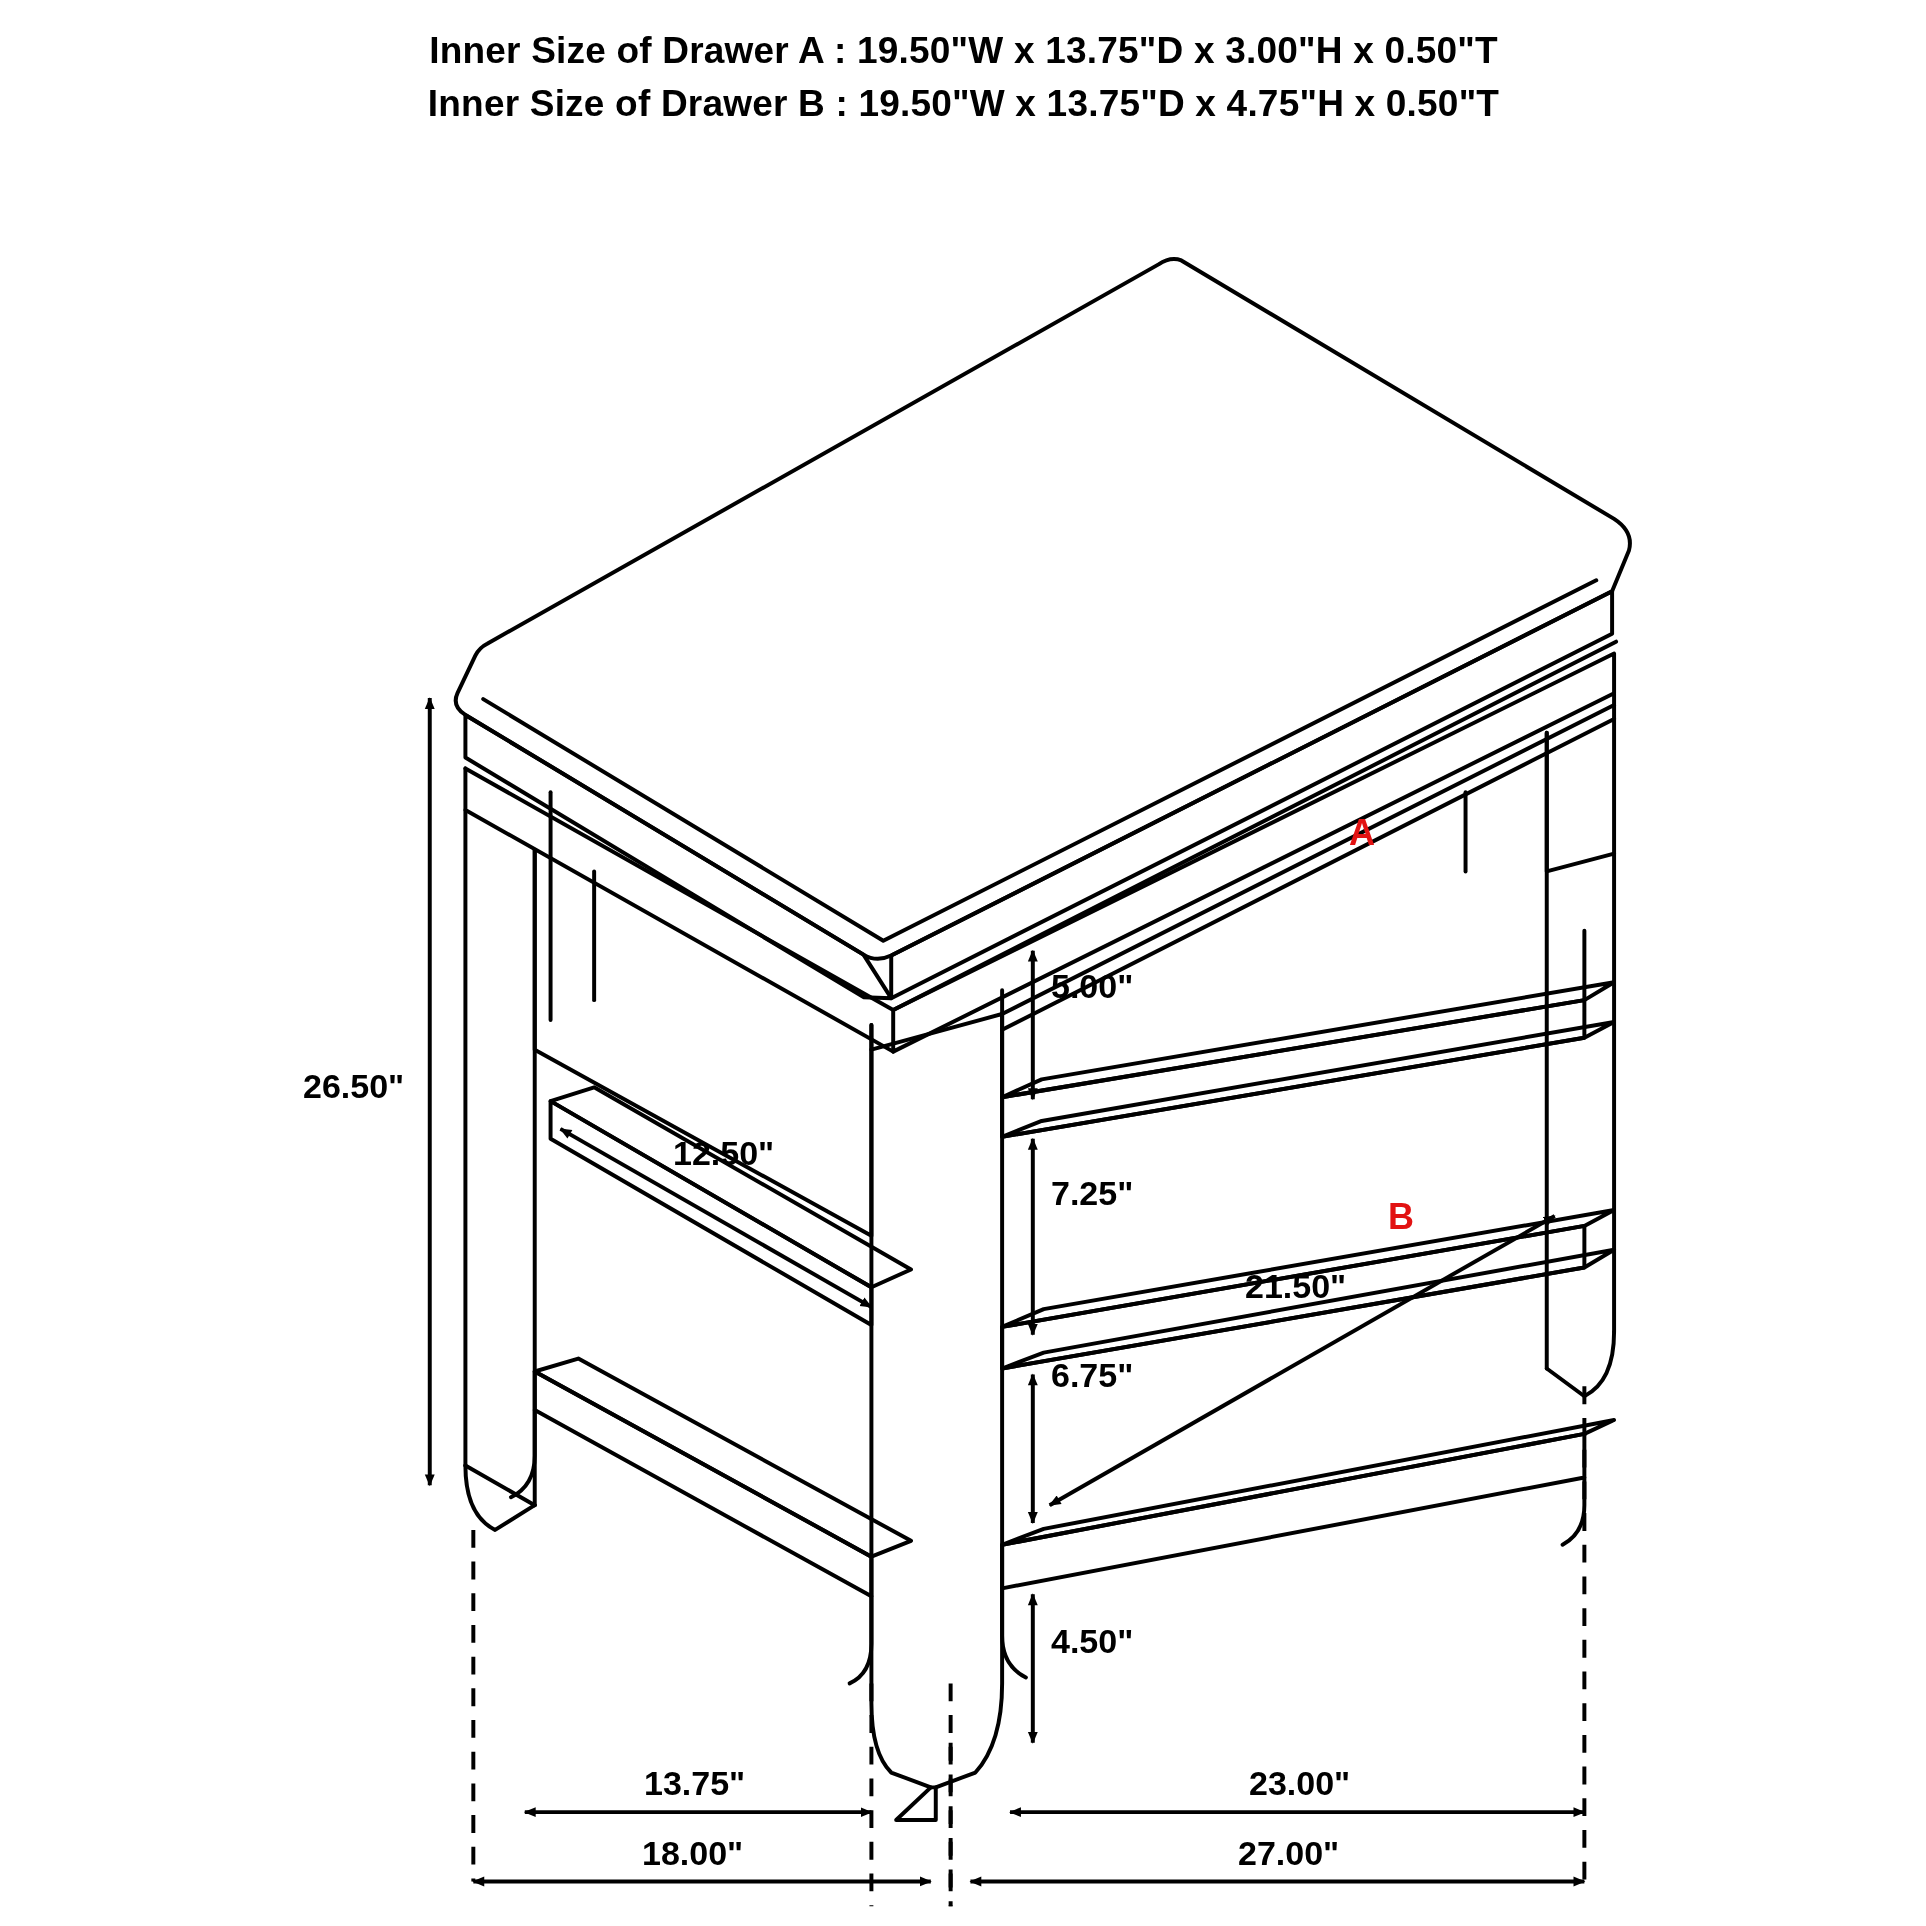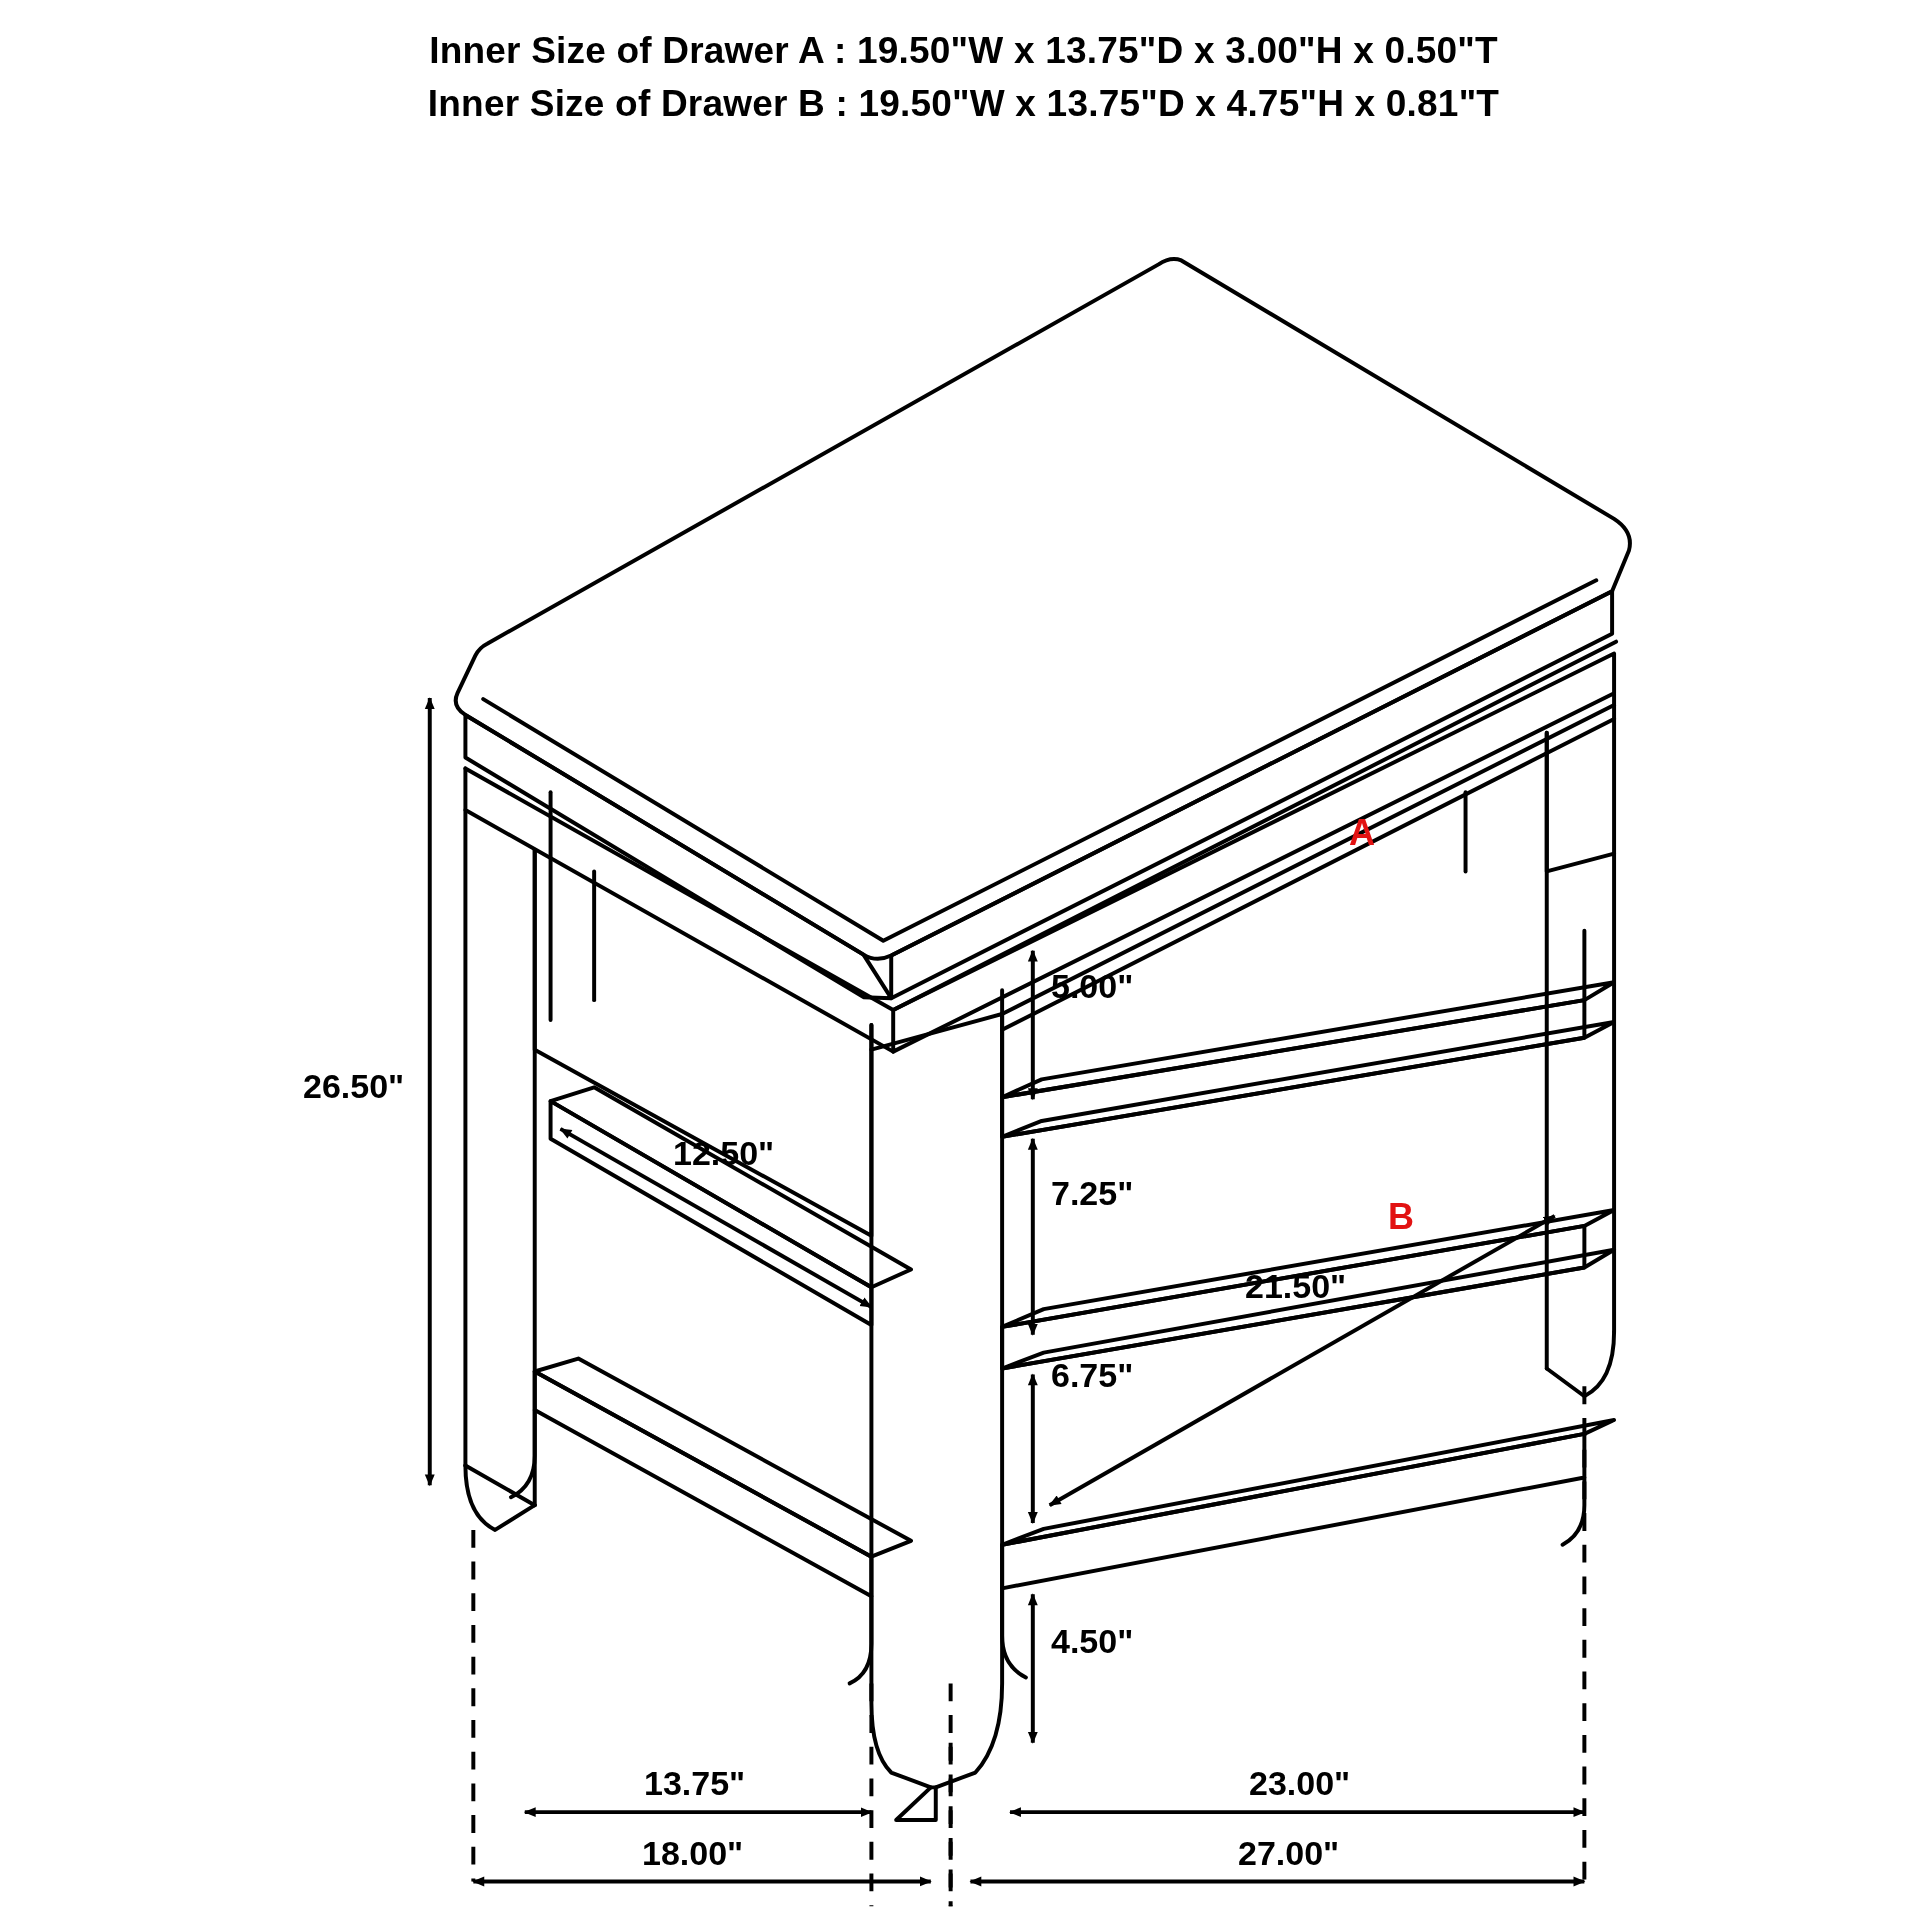--- a/index.html
+++ b/index.html
@@ -53,21 +53,21 @@
     color: #e21212;
     white-space: nowrap;
   }
 </style>
 </head>
 <body>
 
 <div id="stage">
 
   <div class="hdr" id="hdr1">Inner Size of Drawer A : 19.50"W x 13.75"D x 3.00"H x 0.50"T</div>
-  <div class="hdr" id="hdr2">Inner Size of Drawer B : 19.50"W x 13.75"D x 4.75"H x 0.81"T</div>
+  <div class="hdr" id="hdr2">Inner Size of Drawer B : 19.50"W x 13.75"D x 4.75"H x 0.50"T</div>
 
   <svg id="drawing" viewBox="0 0 1946 1946">
     <defs>
       <marker id="arrHead" markerWidth="13" markerHeight="13" refX="11" refY="5" orient="auto" markerUnits="userSpaceOnUse">
         <path d="M0,0 L12,5 L0,10 z" fill="#000"></path>
       </marker>
       <marker id="arrTail" markerWidth="13" markerHeight="13" refX="1" refY="5" orient="auto" markerUnits="userSpaceOnUse">
         <path d="M12,0 L0,5 L12,10 z" fill="#000"></path>
       </marker>
     </defs>

